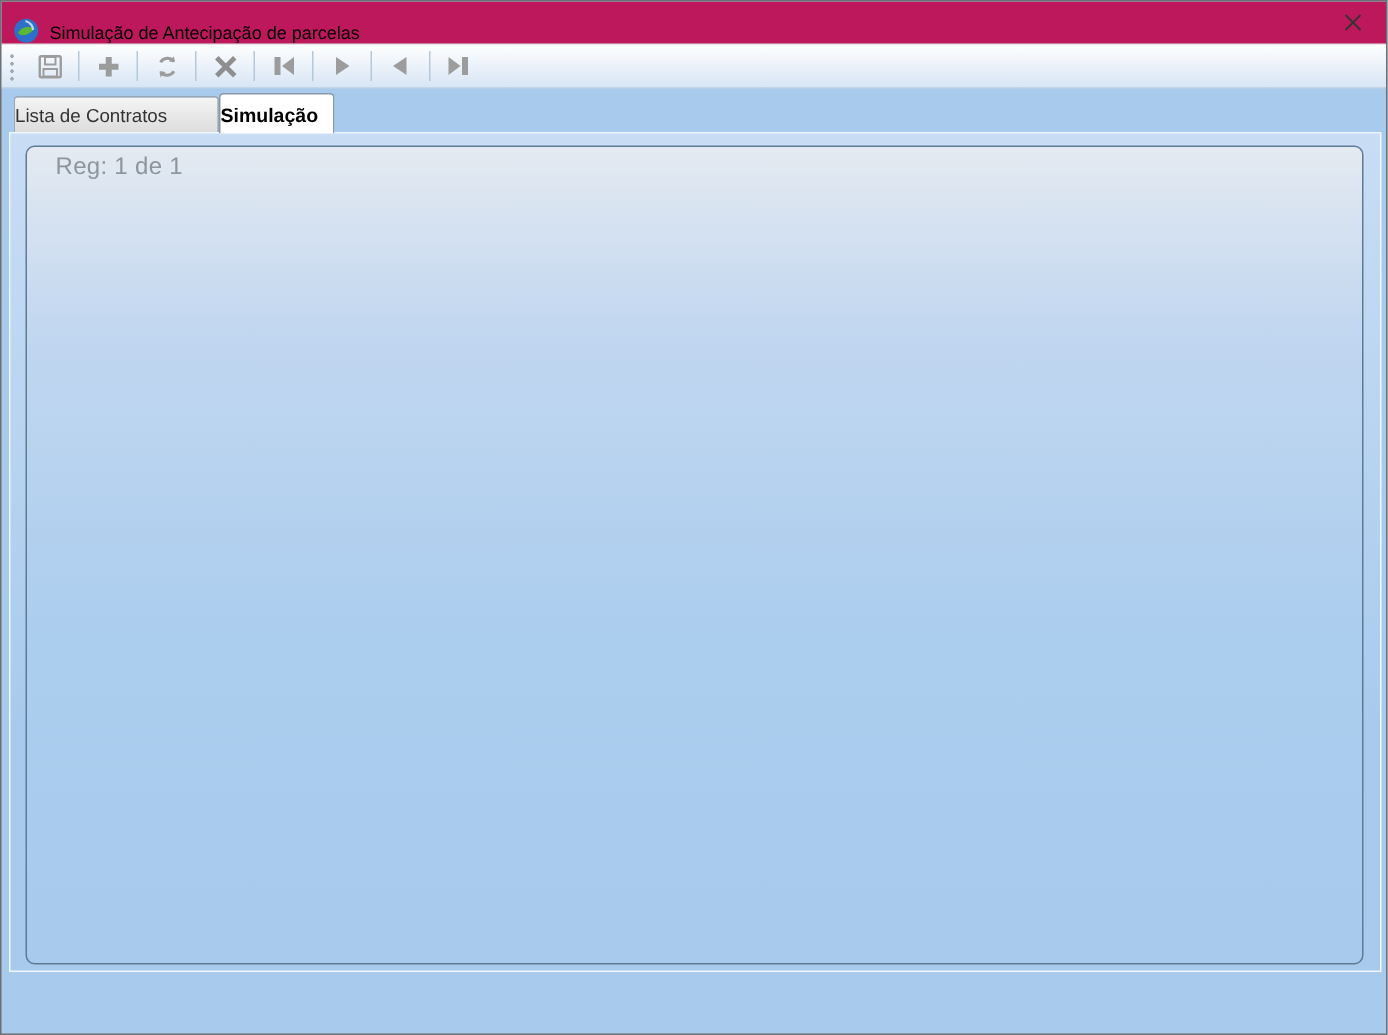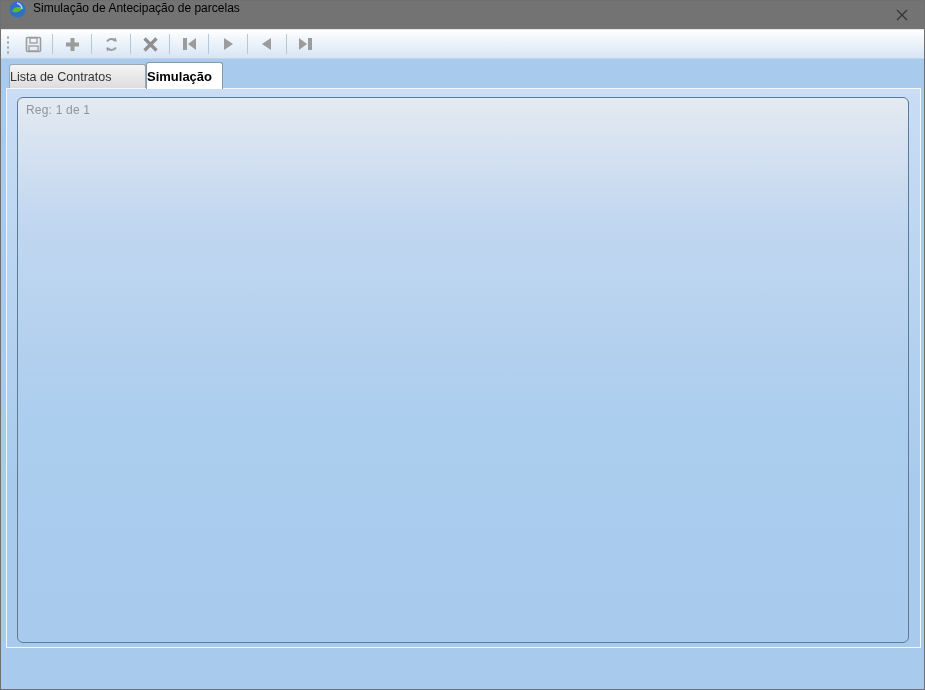--- a/index.html
+++ b/index.html
@@ -4,22 +4,22 @@
 <style>
   * { margin:0; padding:0; box-sizing:border-box; }
   html,body { width:925px; height:690px; font-family:"Liberation Sans", sans-serif; }
   .window {
     position:relative; width:925px; height:690px; overflow:hidden;
     border:1px solid #6f6f6f; background:#a8cbed;
   }
   
   .titlebar {
     position:absolute; left:0; top:0; width:100%; height:29px;
-    background:#737373; border-bottom:1px solid #e4e4e4;
-    display:flex; align-items:flex-start; padding-left:8px;
+    background:#be185d; border-bottom:1px solid #e4e4e4;
+    display:flex; align-items:flex-end; padding-left:8px;
   }
   .app-icon { width:17px; height:17px; margin-right:7px; }
   .title-text { font-size:12px; color:#000; }
   .close-btn {
     position:absolute; right:0; top:0; width:45px; height:28px;
     display:flex; align-items:center; justify-content:center; cursor:pointer;
   }
   
   .toolbar {
     position:absolute; left:0; top:29px; width:100%; height:29px;
@@ -44,21 +44,21 @@
     position:absolute; left:5px; top:87px; width:915px; height:560px;
     background:linear-gradient(#c9ddf5,#a8cbed 70%);
     border:1px solid #f2f7fd; z-index:2;
   }
   
   .regbox {
     position:absolute; left:16px; top:96px; width:892px; height:546px; z-index:4;
     border:1px solid #5e7b96; border-radius:6px;
     background:linear-gradient(#e4eaf1,#c2d7f0 22%,#abcdee 60%,#a8cbed);
   }
-  .reg-caption { position:absolute; left:8px; top:5px; font-size:12px; color:#8d959d; letter-spacing:0.2px; }
+  .reg-caption { position:absolute; left:19px; top:5px; font-size:16px; color:#8d959d; letter-spacing:0.2px; }
   
   .gbox { position:absolute; border:1px solid #b9c8d6; border-radius:4px; }
   .gbox-caption {
     position:absolute; top:-8px; left:10px; padding:0 4px; font-size:11px; color:#8b1a1a;
     background:#d5e1f0;
   }
   
   .lbl { position:absolute; font-size:12.5px; color:#000; text-align:right; }
   .field {
     position:absolute; height:20px; background:#ffffff; border:1px solid #a5acb5;

